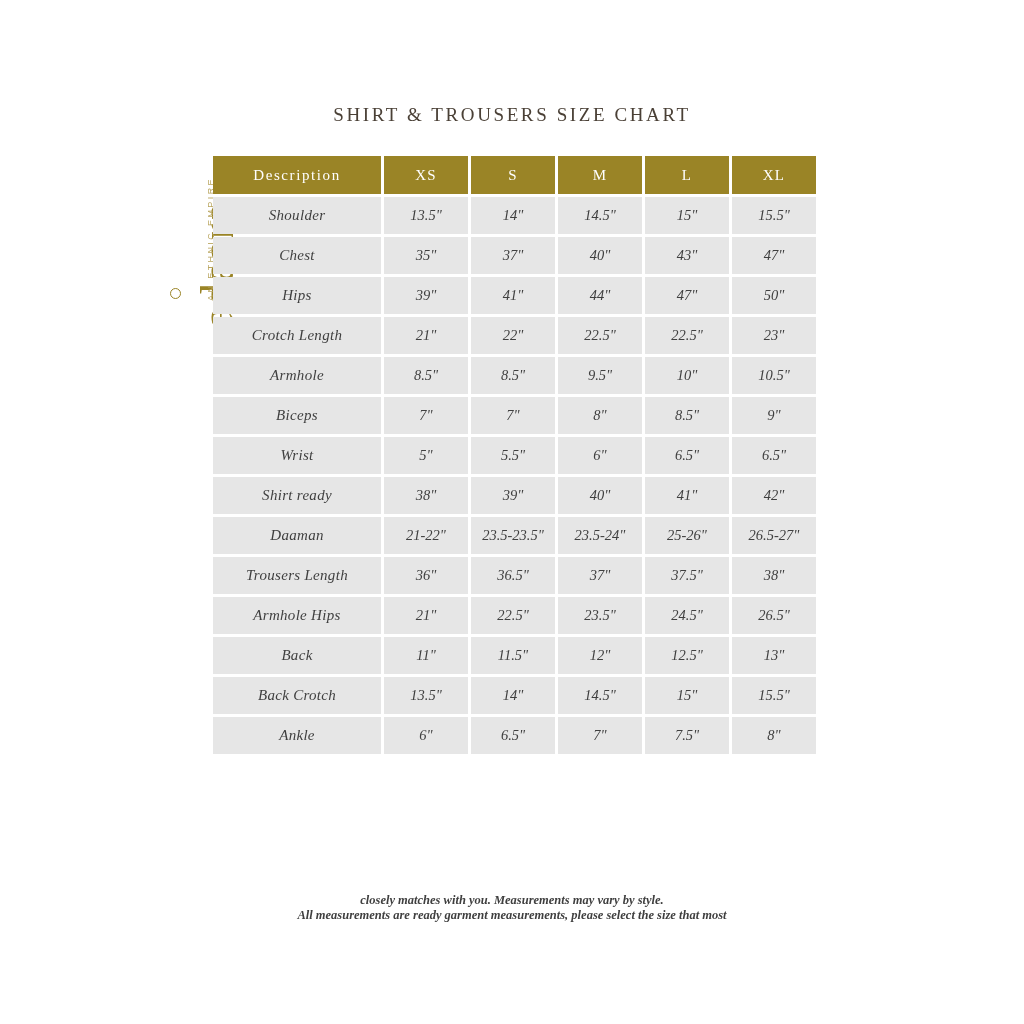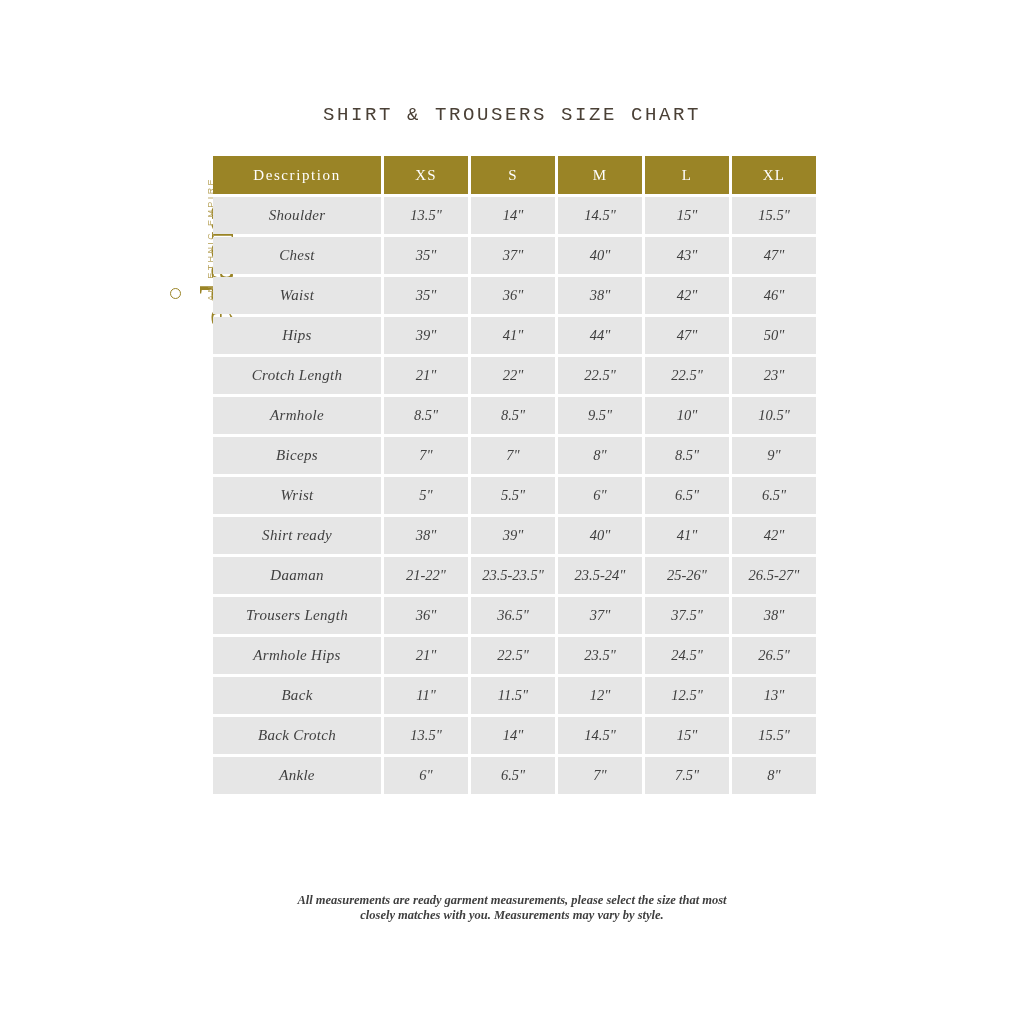--- a/index.html
+++ b/index.html
@@ -22,21 +22,21 @@
     height: 1024px;
     background: #ffffff;
   }
 
   .chart-title {
     position: absolute;
     top: 104px;
     left: 0;
     width: 1024px;
     text-align: center;
-    font-family: Liberation Mono, monospace;
+    font-family: Liberation Serif, serif;
     font-size: 19px;
     letter-spacing: 2.6px;
     color: #4a4036;
     font-weight: 400;
   }
 
   
   .brand {
     position: absolute;
     left: 130px;
@@ -189,28 +189,20 @@
         </tr>
         <tr>
           <td class="row-label">Chest</td>
           <td>35"</td>
           <td>37"</td>
           <td>40"</td>
           <td>43"</td>
           <td>47"</td>
         </tr>
         <tr>
-          <td class="row-label">Waist</td>
-          <td>35"</td>
-          <td>36"</td>
-          <td>38"</td>
-          <td>42"</td>
-          <td>46"</td>
-        </tr>
-        <tr>
           <td class="row-label">Hips</td>
           <td>39"</td>
           <td>41"</td>
           <td>44"</td>
           <td>47"</td>
           <td>50"</td>
         </tr>
         <tr>
           <td class="row-label">Crotch Length</td>
           <td>21"</td>
@@ -297,17 +289,17 @@
           <td>6.5"</td>
           <td>7"</td>
           <td>7.5"</td>
           <td>8"</td>
         </tr>
       </tbody>
     </table>
   </div>
 
   <div class="footnote">
+    <span class="ln">closely matches with you. Measurements may vary by style.</span>
     <span class="ln">All measurements are ready garment measurements, please select the size that most</span>
-    <span class="ln">closely matches with you. Measurements may vary by style.</span>
   </div>
 
 </div>
 
 </body></html>

